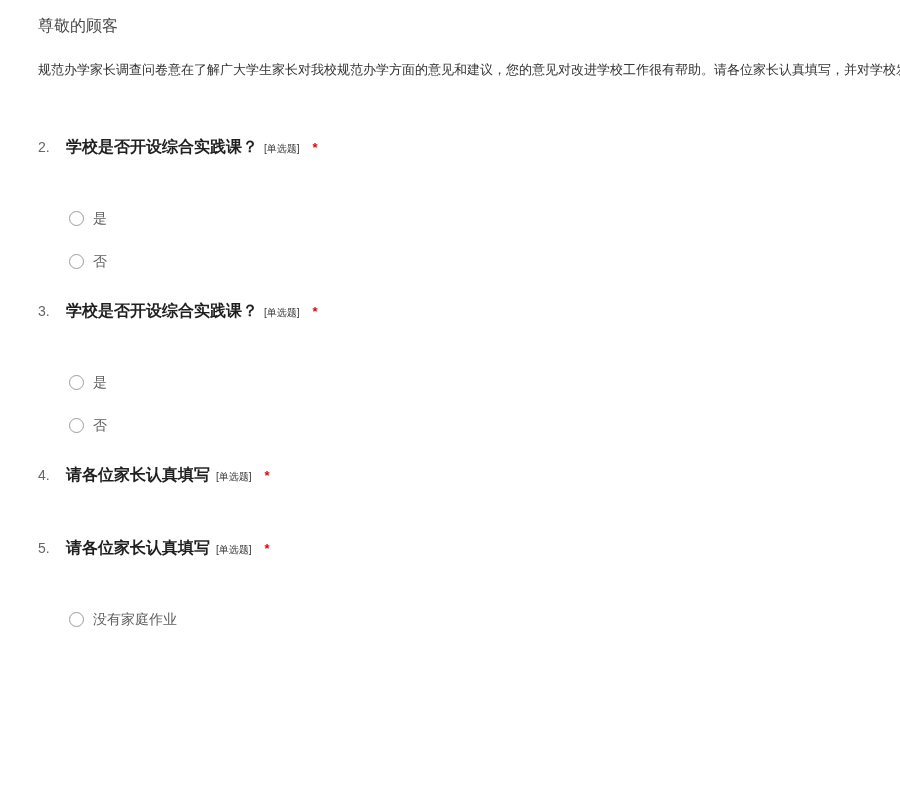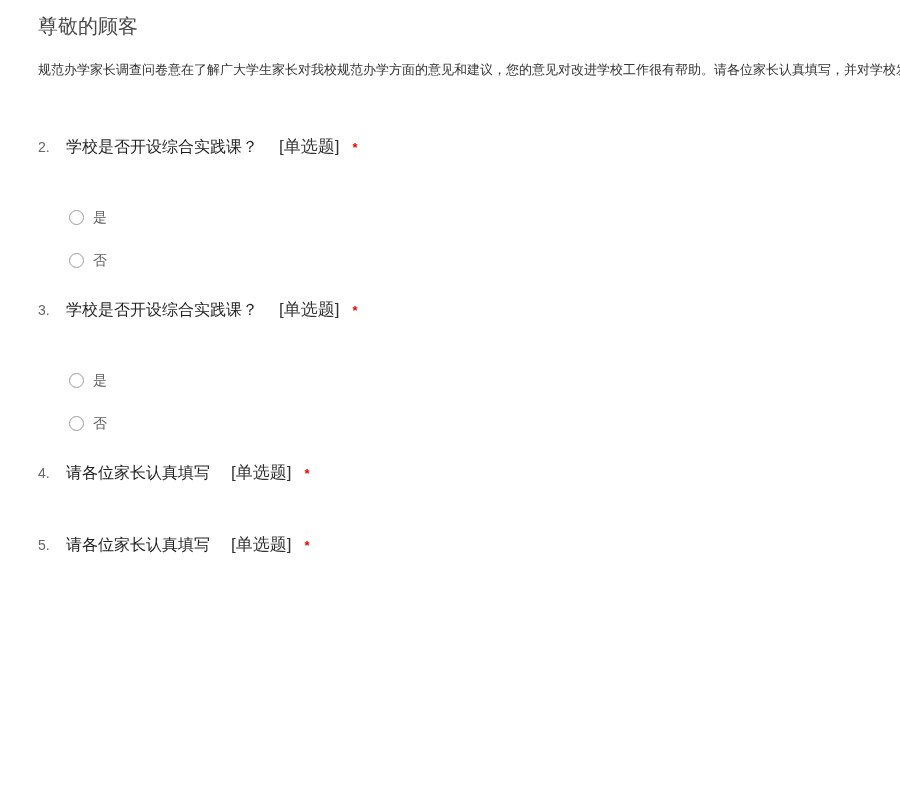--- a/index.html
+++ b/index.html
@@ -9,21 +9,21 @@
     overflow: hidden;
     font-family: "Liberation Sans", "DejaVu Sans", sans-serif;
   }
   .page {
     width: 900px; height: 800px;
     padding: 18px 0 0 38px;
     overflow: hidden;
     background: #ffffff;
   }
   .page-title {
-    font-size: 20px;
+    font-size: 16px;
     line-height: 16px;
     color: #4a4a4a;
     margin-bottom: 29px;
   }
   .intro {
     font-size: 13px;
     line-height: 14px;
     color: #333333;
     white-space: nowrap;
     overflow: hidden;
@@ -37,27 +37,27 @@
     margin-bottom: 52px;
   }
   .q-num {
     width: 28px;
     flex-shrink: 0;
     font-size: 14px;
     color: #666666;
   }
   .q-title {
     font-size: 16px;
-    font-weight: 400;
+    font-weight: 700;
     color: #1f1f1f;
   }
   .q-type {
-    font-size: 17px;
+    font-size: 10px;
     color: #333333;
-    margin-left: 21px;
+    margin-left: 6px;
   }
   .q-req {
     font-size: 13px;
     font-weight: 700;
     color: #ee0000;
     margin-left: 13px;
   }
   .options { margin-left: 31px; }
   .option {
     display: flex;
@@ -140,15 +140,21 @@
     </div>
   </div>
 
   <div class="question">
     <div class="q-head">
       <span class="q-num">5.</span>
       <span class="q-title">请各位家长认真填写</span>
       <span class="q-type">[单选题]</span>
       <span class="q-req">*</span>
     </div>
+    <div class="options">
+      <div class="option">
+        <span class="radio"></span>
+        <span class="opt-label">没有家庭作业</span>
+      </div>
+    </div>
   </div>
 
 </div>
 
 </body></html>

